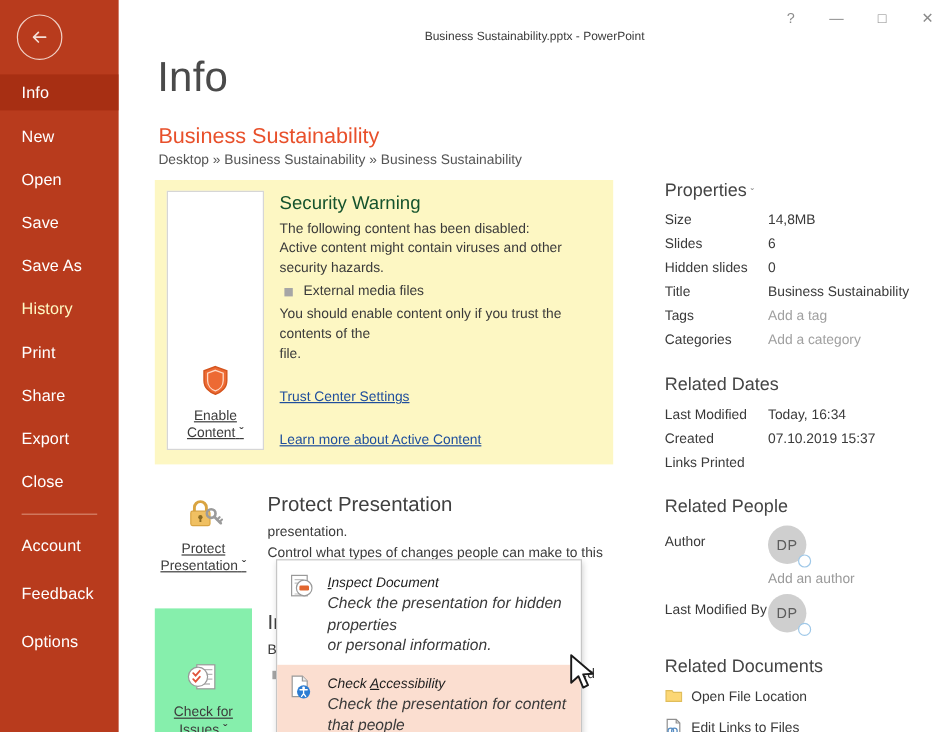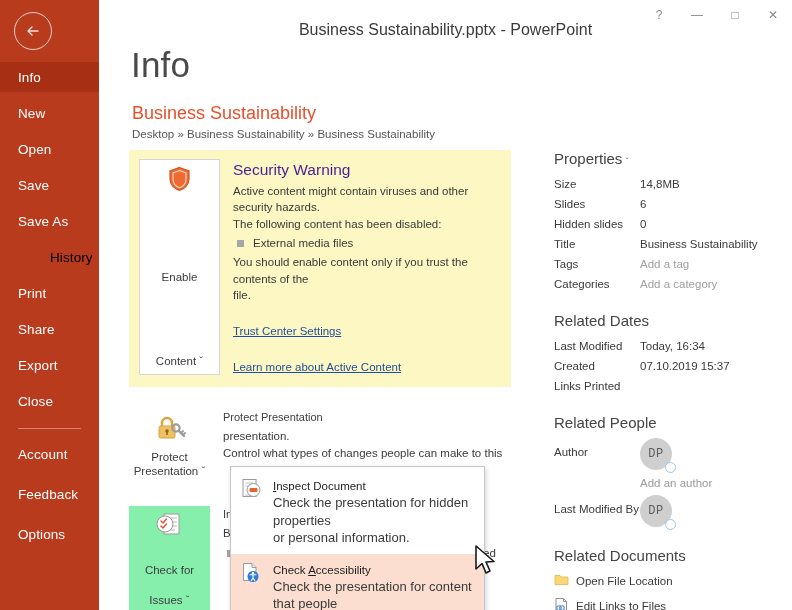--- a/index.html
+++ b/index.html
@@ -26,33 +26,33 @@
     cursor: pointer;
   }
   .back-btn svg { display: block; }
   .nav-item {
     height: 30px; display: flex; align-items: center;
     padding-left: 18px;
     color: #ffffff; font-size: 13.5px; letter-spacing: .1px;
     cursor: pointer;
   }
   .nav-item.active { background: #a72f13; }
-  .nav-item.disabled { color: #000000; cursor: default; margin-left: 32px; }
+  .nav-item.disabled { color: #fef9c3; cursor: default; }
   .nav-sep { height: 1px; background: #d6876e; margin: 12px 18px 10px 18px; }
   .nav-gap-sm { height: 6px; }
   .nav-gap-md { height: 10px; }
 
   
   .main { flex: 1; position: relative; background: #fff; height: 610px; }
 
   .titlebar {
     position: absolute; top: 0; left: 0; right: 0; height: 30px;
     display: flex; align-items: center; justify-content: center;
   }
-  .title-text { font-size: 16px; color: #3b3b3b; margin-top: 30px; }
+  .title-text { font-size: 10px; color: #3b3b3b; margin-top: 30px; }
   .win-ctrls { position: absolute; right: 0; top: 0; height: 30px; display: flex; }
   .win-btn {
     width: 38px; height: 30px; display: flex; align-items: center; justify-content: center;
     color: #8a8a8a; font-size: 12px; cursor: pointer;
   }
 
   .page-title {
     position: absolute; left: 32px; top: 45px;
     font-size: 35px; color: #4a4a4a; font-weight: 300; letter-spacing: .2px;
   }
@@ -70,71 +70,71 @@
   .right-col { position: absolute; left: 455px; top: 150px; width: 250px; }
 
   
   .sec-warning {
     background: #fdf7c3; padding: 9px 10px 12px 10px;
     display: flex; gap: 13px;
   }
   .big-btn {
     width: 81px; flex: 0 0 81px; min-height: 70px;
     background: #ffffff; border: 1px solid #d6d6d6;
-    display: flex; flex-direction: column; align-items: center; justify-content: space-between;
+    display: flex; flex-direction: column; align-items: center; justify-content: flex-end;
     font-size: 11.5px; color: #3c3c3c; line-height: 1.25; text-align: center;
-    cursor: pointer; padding: 6px 2px;
+    cursor: pointer; padding: 6px 2px; text-decoration: underline;
   }
   .big-btn .glyph { margin-bottom: 5px; }
   .big-btn.flat { border: none; background: transparent; }
   .big-btn.hot { background: #86efac; border: none; }
   .sec-body { flex: 1; padding-top: 2px; }
-  .sec-head { font-size: 15.5px; color: #4c1d95; font-weight: 400; margin-bottom: 4px; }
+  .sec-head { font-size: 15.5px; color: #14532d; font-weight: 400; margin-bottom: 4px; }
   .sec-line { font-size: 11.5px; color: #3a3a3a; line-height: 1.42; }
   .bullet-row { display: flex; gap: 9px; align-items: flex-start; margin: 3px 0 3px 4px; }
   .bullet-sq { width: 7px; height: 7px; background: #a6a6a6; margin-top: 5px; flex: 0 0 7px; }
   .bullet-txt { font-size: 11.5px; color: #3a3a3a; line-height: 1.42; }
   .sec-link {
     display: inline-block; font-size: 11.5px; color: #1f4e9c;
     text-decoration: underline; cursor: pointer; margin-top: 22px;
   }
 
   .info-block { display: flex; gap: 13px; margin-top: 22px; }
   .ib-body { flex: 1; padding-top: 2px; }
-  .ib-head { font-size: 11px; color: #404040; font-weight: 400; margin-bottom: 5px; }
+  .ib-head { font-size: 17px; color: #404040; font-weight: 400; margin-bottom: 5px; }
 
   
   .dropdown {
     position: absolute; left: 131px; top: 466px; width: 255px;
     background: #ffffff; border: 1px solid #c6c6c6;
     box-shadow: 1px 2px 5px rgba(0,0,0,.18);
     padding: 3px 0; z-index: 40;
   }
-  .dd-item { display: flex; gap: 10px; padding: 6px 8px 7px 10px; cursor: pointer; }
+  .dd-item { display: flex; gap: 10px; padding: 6px 8px 7px 10px; cursor: pointer; font-style: italic; }
   .dd-item.hover { background: #fbded0; }
   .dd-ico { flex: 0 0 22px; width: 22px; padding-top: 2px; }
   .dd-txt { flex: 1; }
   .dd-title { font-size: 11.5px; color: #1d1d1d; margin-bottom: 1px; }
   .dd-title u { text-decoration: underline; }
   .dd-desc { font-size: 13px; color: #3a3a3a; line-height: 1.35; }
 
   
   .rp-head {
     font-size: 15px; color: #444; font-weight: 400; margin-bottom: 7px;
   }
   .rp-head .caret { font-size: 9px; color: #777; margin-left: 3px; }
   .rp-row { display: flex; font-size: 11.5px; line-height: 20px; }
   .rp-key { width: 86px; flex: 0 0 86px; color: #3a3a3a; }
   .rp-val { color: #3a3a3a; }
   .rp-val.muted { color: #a0a0a0; cursor: pointer; }
   .rp-sec { margin-top: 18px; }
 
   .person-row { display: flex; font-size: 11.5px; margin-top: 6px; }
   .person-key { width: 86px; flex: 0 0 86px; color: #3a3a3a; padding-top: 8px; }
-  .avatar-wrap { position: relative; width: 34px; height: 34px; font-family: Liberation Mono, monospace; }
+  .avatar-wrap { position: relative; width: 34px; height: 34px; }
   .avatar {
     width: 32px; height: 32px; border-radius: 50%;
     background: #cfcfcf; color: #5d5d5d;
     display: flex; align-items: center; justify-content: center;
     font-size: 12px; letter-spacing: .5px;
   }
   .presence {
     position: absolute; right: -2px; bottom: -1px;
     width: 11px; height: 11px; border-radius: 50%;
     background: #fff; border: 1.5px solid #9fc8e8;
@@ -239,22 +239,22 @@
             <svg width="23" height="26" viewBox="0 0 23 26">
               <path d="M11.5 1.5 L21 5 V13 C21 19 16.5 23 11.5 24.5 C6.5 23 2 19 2 13 V5 Z" fill="#ed6a33" stroke="#d4551f" stroke-width="1.2"></path>
               <path d="M11.5 4.6 L18 7 V13 C18 17.4 14.9 20.6 11.5 21.8 C8.1 20.6 5 17.4 5 13 V7 Z" fill="none" stroke="#ffd9c4" stroke-width="1.1"></path>
             </svg>
           </span>
           <span>Enable</span>
           <span><span>Content</span> <span>ˇ</span></span>
         </div>
         <div class="sec-body">
           <div class="sec-head">Security Warning</div>
+          <div class="sec-line">The following content has been disabled:</div>
           <div class="sec-line">Active content might contain viruses and other security hazards.</div>
-          <div class="sec-line">The following content has been disabled:</div>
           <div class="bullet-row">
             <span class="bullet-sq"></span>
             <span class="bullet-txt">External media files</span>
           </div>
           <div class="sec-line">You should enable content only if you trust the contents of the</div>
           <div class="sec-line">file.</div>
           <div><a class="sec-link">Trust Center Settings</a></div>
           <div><a class="sec-link">Learn more about Active Content</a></div>
         </div>
       </div>

